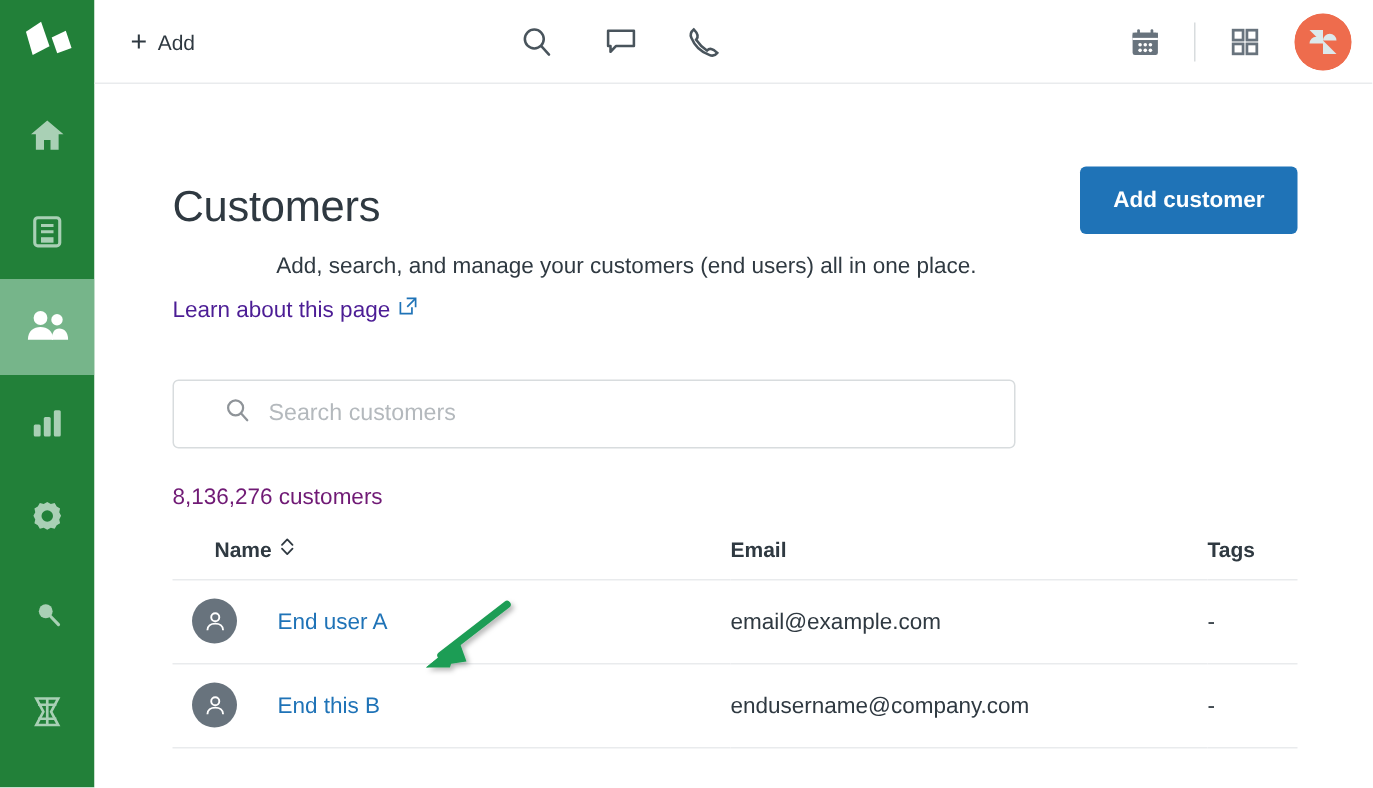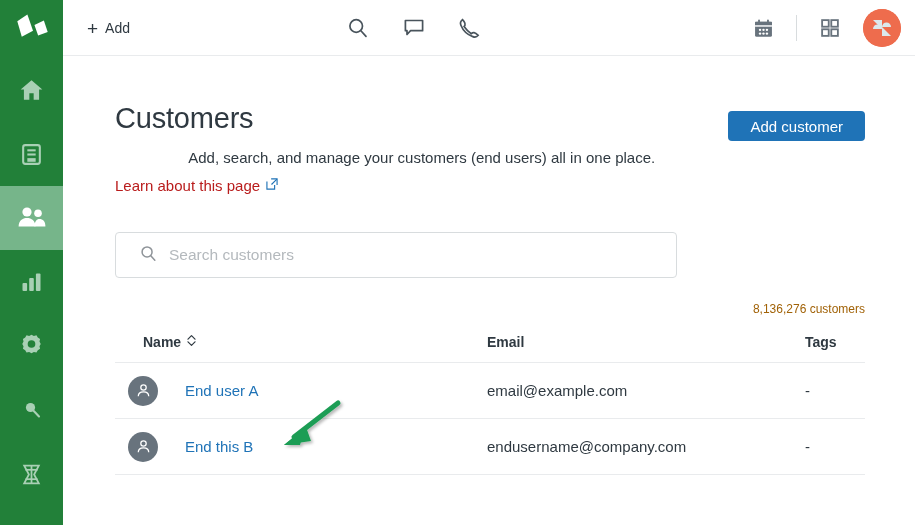--- a/index.html
+++ b/index.html
@@ -63,51 +63,51 @@
   }
 
   
   .main { flex: 1 1 auto; overflow: hidden; position: relative; background: #fff; }
   .content { padding: 46px 50px 0 52px; }
 
   .head-row { display: flex; align-items: flex-start; }
   .head-left { flex: 1 1 auto; }
   h1.page-title {
     font-size: 29px; font-weight: 400; color: #2f3941;
-    letter-spacing: -0.2px; line-height: 1.15; margin-bottom: 12px;
+    letter-spacing: -0.2px; line-height: 1.15; margin-bottom: 12px; margin-top: 20px;
   }
   .subtitle { font-size: 15px; color: #2f3941; line-height: 1.45; text-align: center; }
   .learn-link {
     display: inline-flex; align-items: center; gap: 5px;
-    margin-top: 8px; font-size: 15px; color: #b91c1c;
+    margin-top: 8px; font-size: 15px; color: #4c1d95;
     text-decoration: none; cursor: pointer;
   }
 
   .add-customer {
     background: #1f73b7; color: #fff;
     border: none; border-radius: 4px;
-    font-family: inherit; font-size: 15px; font-weight: 400;
-    padding: 0 22px; height: 30px; cursor: pointer;
+    font-family: inherit; font-size: 15px; font-weight: 700;
+    padding: 0 22px; height: 45px; cursor: pointer;
     margin-top: 9px; white-space: nowrap;
   }
 
   .search-wrap {
     margin-top: 37px; width: 562px; height: 46px;
     border: 1px solid #d8dcde; border-radius: 4px;
-    display: flex; align-items: center; gap: 11px; padding: 0 23px;
+    display: flex; align-items: center; gap: 11px; padding: 0 33px;
     background: #fff;
   }
   .search-input {
     border: none; outline: none; background: transparent;
     font-family: inherit; font-size: 15.5px; color: #2f3941;
     flex: 1 1 auto; height: 100%;
   }
   .search-input::placeholder { color: #b4b9bd; }
 
-  .count { margin-top: 24px; font-size: 12px; color: #a16207; text-align: right; }
+  .count { margin-top: 24px; font-size: 15px; color: #701a75; }
 
   table.customers { width: 750px; border-collapse: collapse; margin-top: 18px; }
   table.customers th {
     text-align: left; font-size: 14px; font-weight: 700; color: #2f3941;
     padding: 0 0 12px 0; border-bottom: 1px solid #e9ebed;
   }
   th.th-name { padding-left: 70px; }
   th.th-email { width: 318px; }
   th.th-tags { width: 60px; text-align: left; }
   .sort-wrap { display: inline-flex; align-items: center; gap: 5px; cursor: pointer; padding-left: 28px; }

